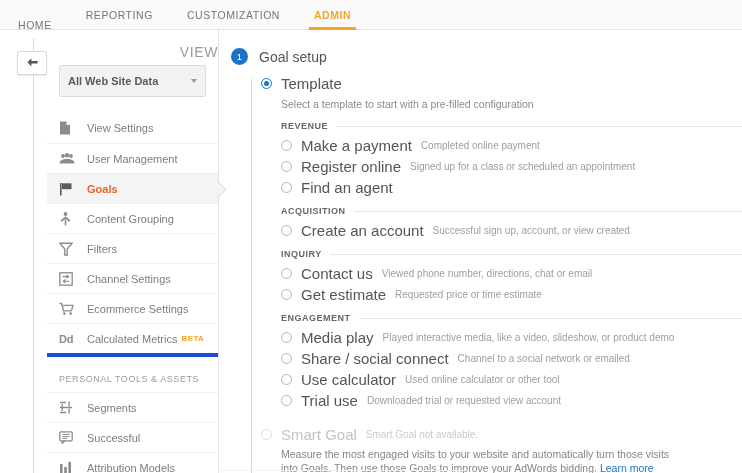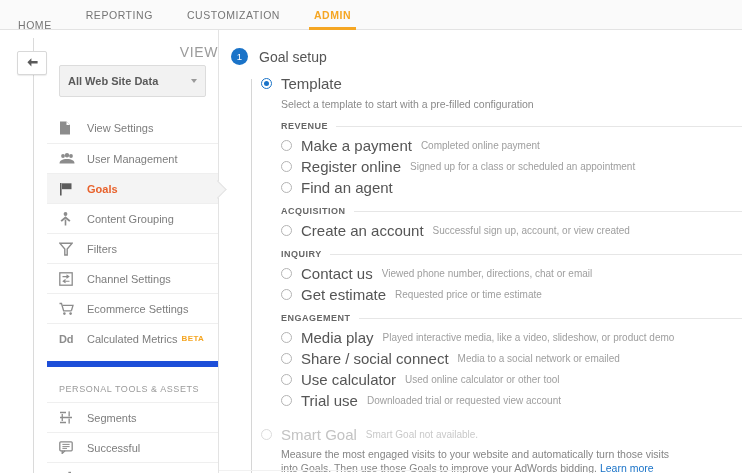--- a/index.html
+++ b/index.html
@@ -182,22 +182,22 @@
     color: #f5a623;
     letter-spacing: 0.4px;
     margin-left: 4px;
     font-weight: bold;
   }
   .section-head {
     padding: 17px 0 8px 12px;
     font-size: 9px;
     letter-spacing: 0.55px;
     color: #9b9b9b;
-    border-top: 6px solid #1d4ed8;
-    margin-top: 8px;
+    border-top: 4px solid #1d4ed8;
+    margin-top: 0;
   }
 
   
   .main {
     flex: 1;
     position: relative;
     padding: 18px 0 0 12px;
     overflow: hidden;
   }
   .step-head {
@@ -555,21 +555,21 @@
           </div>
           <div class="grp-items">
             <div class="opt-row">
               <span class="radio"></span>
               <span class="opt-main">Media play</span>
               <span class="opt-desc">Played interactive media, like a video, slideshow, or product demo</span>
             </div>
             <div class="opt-row">
               <span class="radio"></span>
               <span class="opt-main">Share / social connect</span>
-              <span class="opt-desc">Media to a social network or emailed</span>
+              <span class="opt-desc">Channel to a social network or emailed</span>
             </div>
             <div class="opt-row">
               <span class="radio"></span>
               <span class="opt-main">Use calculator</span>
               <span class="opt-desc">Used online calculator or other tool</span>
             </div>
             <div class="opt-row">
               <span class="radio"></span>
               <span class="opt-main">Trial use</span>
               <span class="opt-desc">Downloaded trial or requested view account</span>

